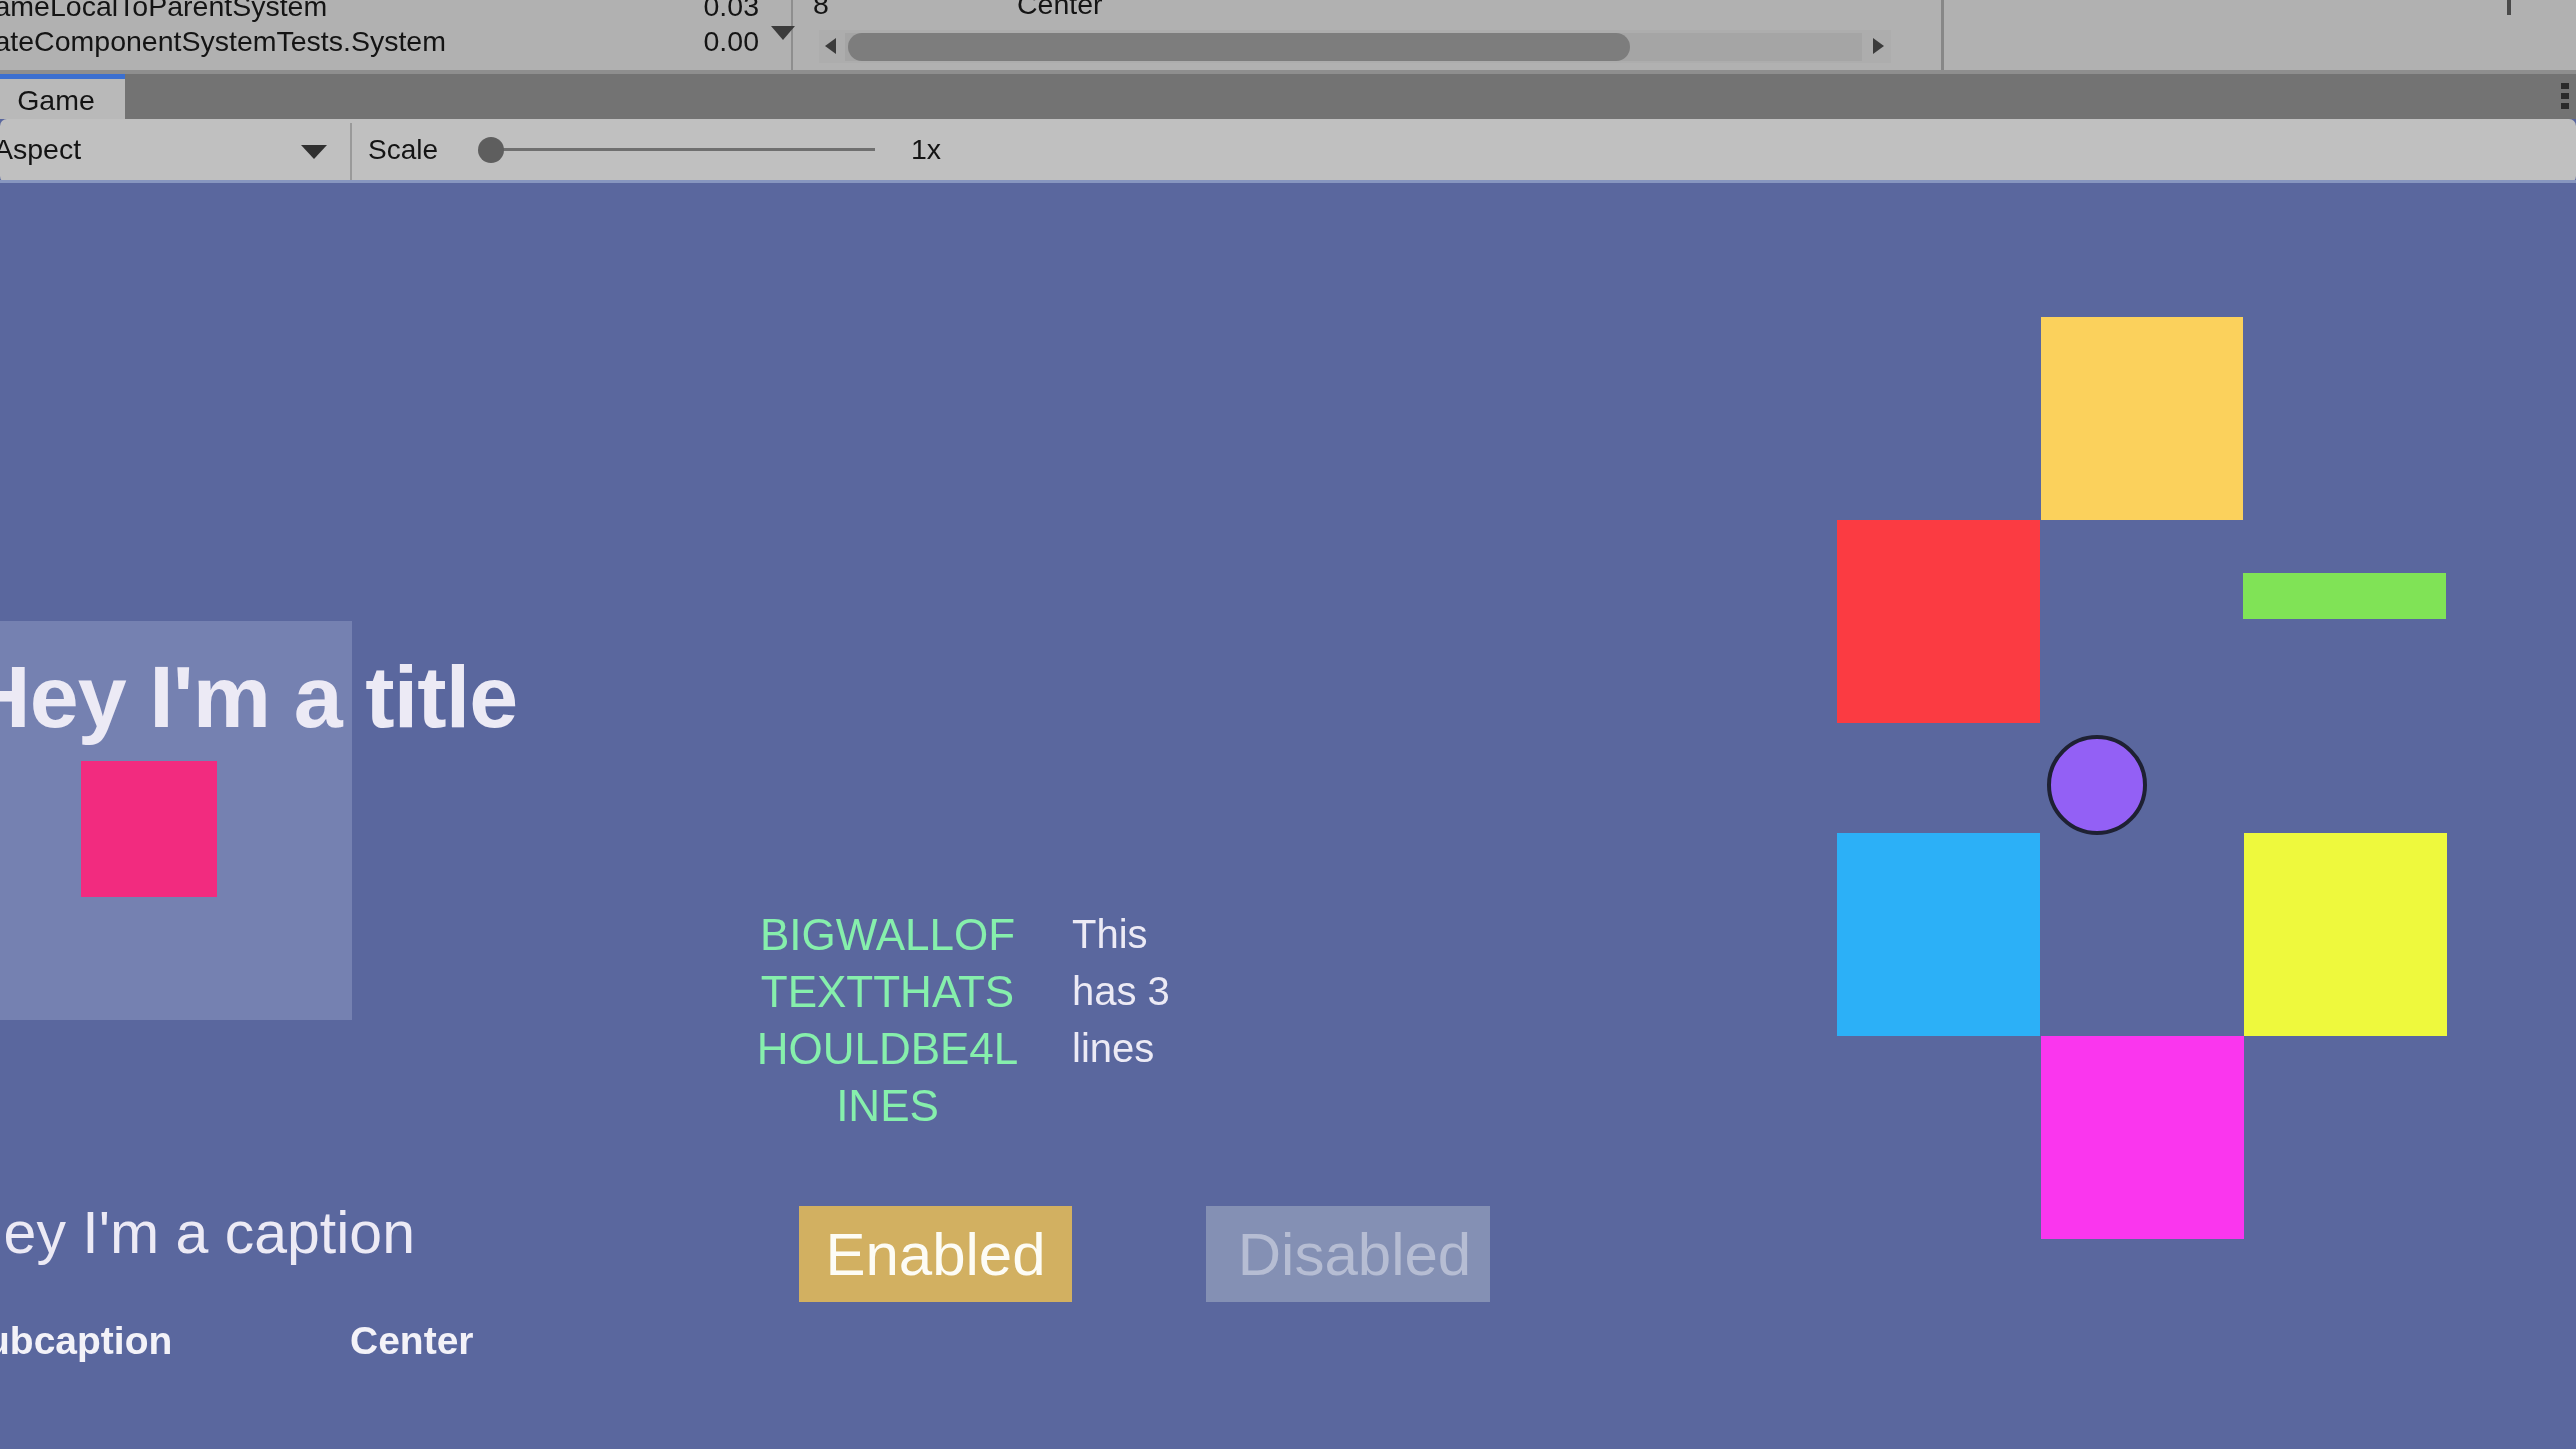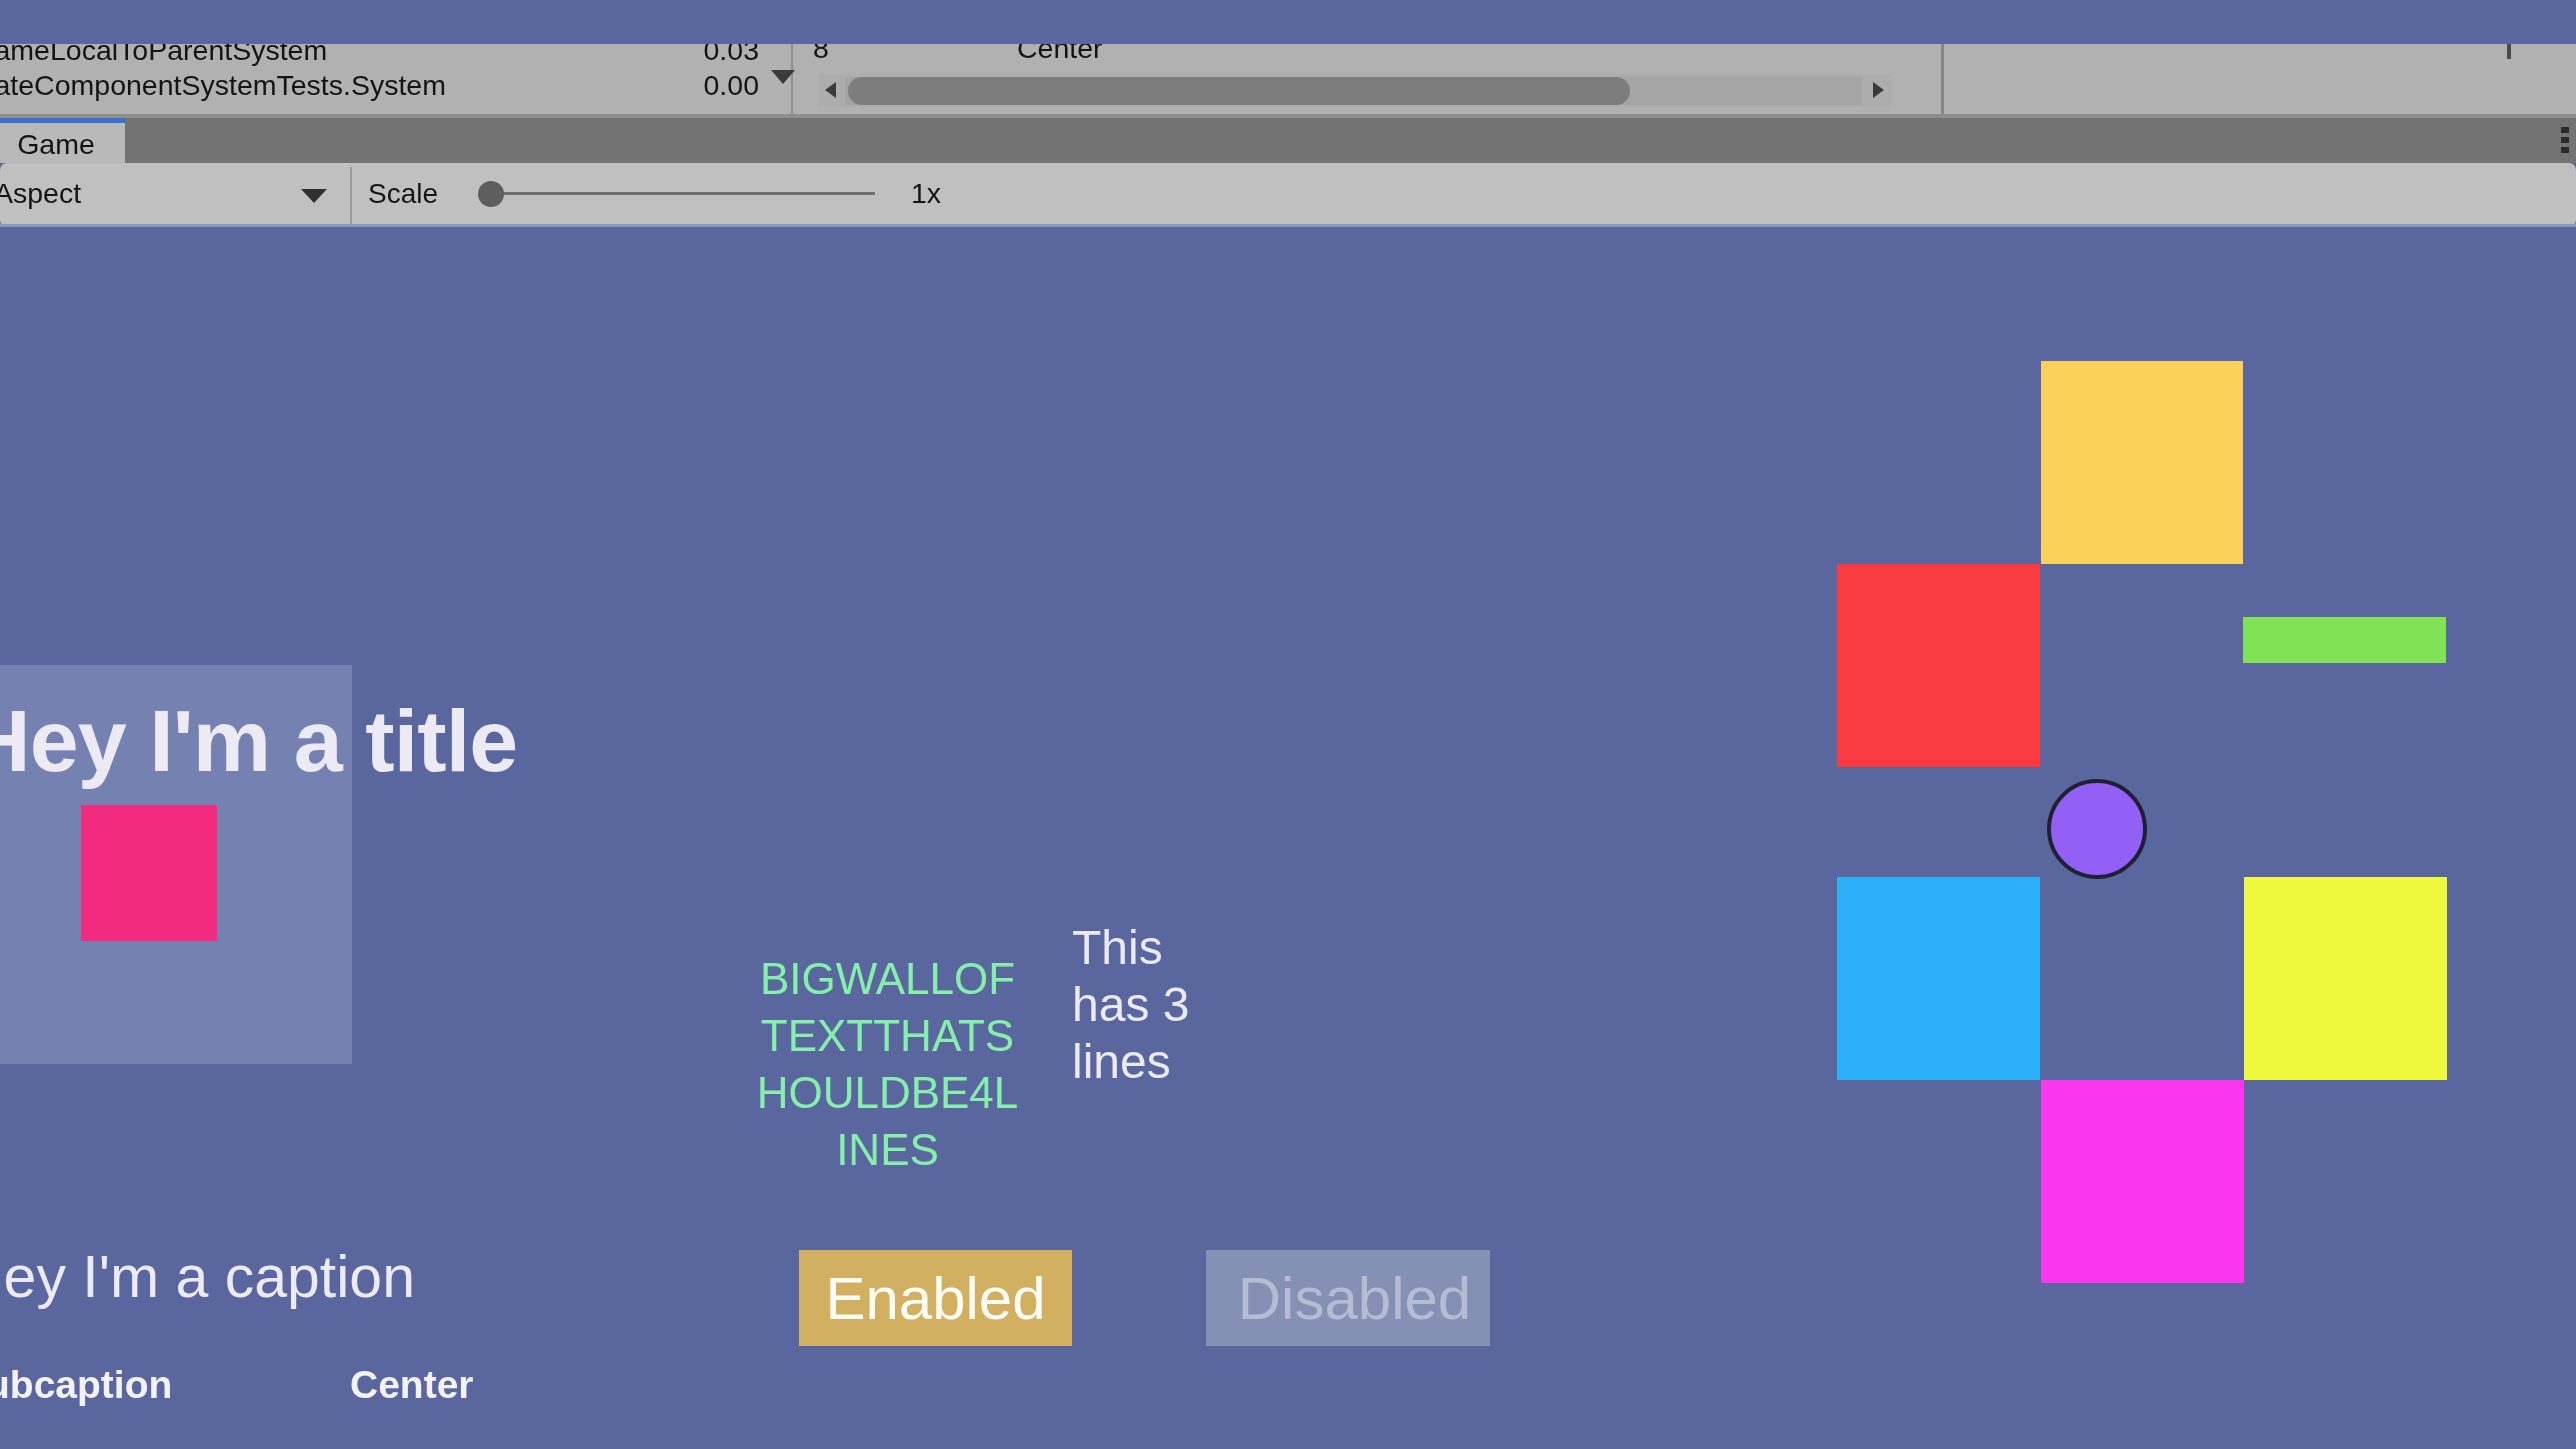--- a/index.html
+++ b/index.html
@@ -2,21 +2,21 @@
 <html style="font-size:14.7px"><head>
 <meta charset="utf-8">
 <style>
   html,body{margin:0;padding:0;}
   body{
     width:2576px;height:1449px;overflow:hidden;
     font-family:"Liberation Sans", sans-serif;
     background:#5a679e;
     -webkit-font-smoothing:antialiased;
   }
-  #root{position:relative;width:2576px;height:1168px;margin-top:44px;}
+  #root{position:relative;width:2576px;height:1168px;}
 
   
   .editor-chrome{position:absolute;left:0;top:0;width:2576px;height:186px;}
 
   
   .profiler-strip{
     position:absolute;left:0;top:0;width:2576px;height:74px;
     background:#b1b1b1;overflow:hidden;
   }
   .prof-row{
@@ -149,22 +149,22 @@
     position:absolute;left:350px;top:1136px;
     font-size:39px;color:#f3f2f8;font-weight:bold;white-space:nowrap;
   }
 
   .bigwall{
     position:absolute;left:754px;top:723px;width:267px;
     font-size:44px;line-height:57px;color:#86efac;
     text-align:center;word-break:break-all;
   }
   .threelines{
-    position:absolute;left:1072px;top:692px;width:138px;
-    font-size:48px;line-height:57px;color:#eceaf5;
+    position:absolute;left:1072px;top:723px;width:138px;
+    font-size:40px;line-height:57px;color:#eceaf5;
     text-align:left;
   }
 
   .btn{
     position:absolute;display:flex;align-items:center;justify-content:center;
     font-size:60px;
   }
   .btn-enabled{
     left:799px;top:1023px;width:273px;height:96px;
     background:#d2b061;color:#fdfcf5;

